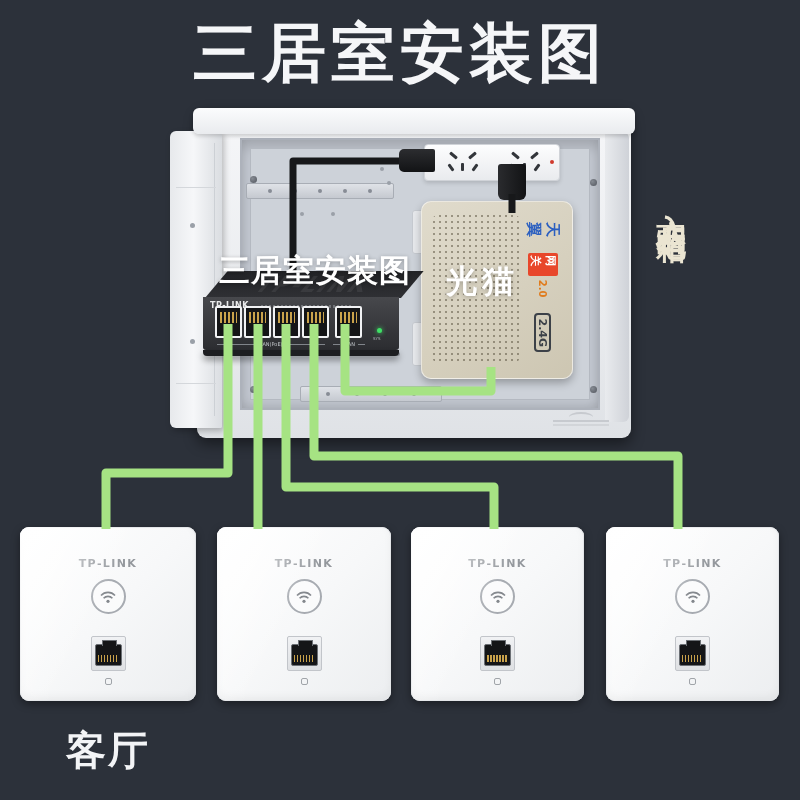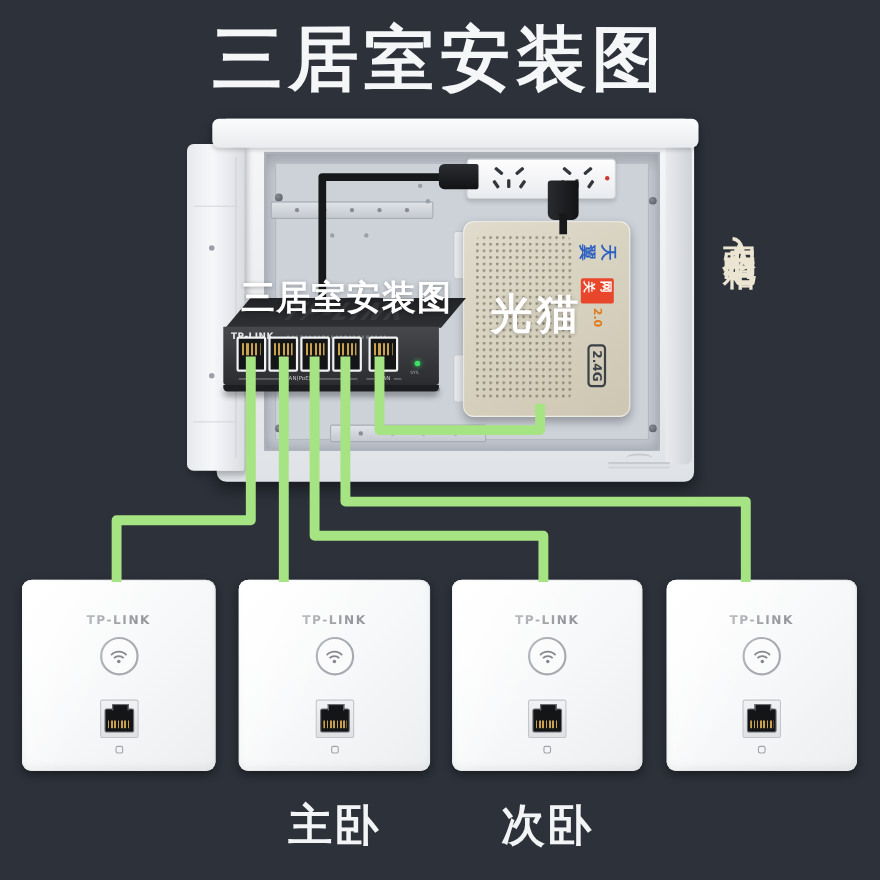--- a/index.html
+++ b/index.html
@@ -126,21 +126,21 @@
     transform:rotate(90deg) translateY(-46px);
     display:flex;align-items:center;justify-content:center;gap:4px;
   }
   .mb-blue{color:#2b5fc0;font-weight:bold;font-size:15px;letter-spacing:1px;}
   .mb-red{background:#e8472b;color:#ffffff;font-weight:bold;font-size:11px;padding:0 2px;border-radius:2px;}
   .mb-ver{color:#e07b1c;font-weight:bold;font-size:10px;}
   .mb-badge{margin-left:12px;border:2px solid #3c4148;color:#3c4148;font-weight:bold;
     font-size:11px;padding:0 3px;border-radius:4px;}
   .modem-label{
     position:absolute;left:446px;top:260px;z-index:8;
-    font-size:38px;font-weight:bold;color:#ffffff;letter-spacing:4px;
+    font-size:32px;font-weight:bold;color:#ffffff;letter-spacing:4px;
     text-shadow:0 1px 4px rgba(0,0,0,.25);
   }
 
   
   .router-label{
     position:absolute;left:219px;top:250px;z-index:9;
     font-size:31px;font-weight:bold;color:#ffffff;letter-spacing:1px;
     text-shadow:0 1px 4px rgba(0,0,0,.3);
   }
   .switch-top{
@@ -421,16 +421,15 @@
       </svg>
     </div>
     <div class="ap-plate">
       <div class="ap-jack">
           <div class="jpins"></div>
         </div>
     </div>
     <div class="ap-indicator"></div>
   </div>
 
-  <div class="room-label" style="left:217px;width:174px;">主卧</div>
-  <div class="room-label" style="left:411px;width:173px;">次卧</div>
+  <div class="room-label" style="left:20px;width:176px;">客厅</div>
 
 </div>
 
 </body></html>

